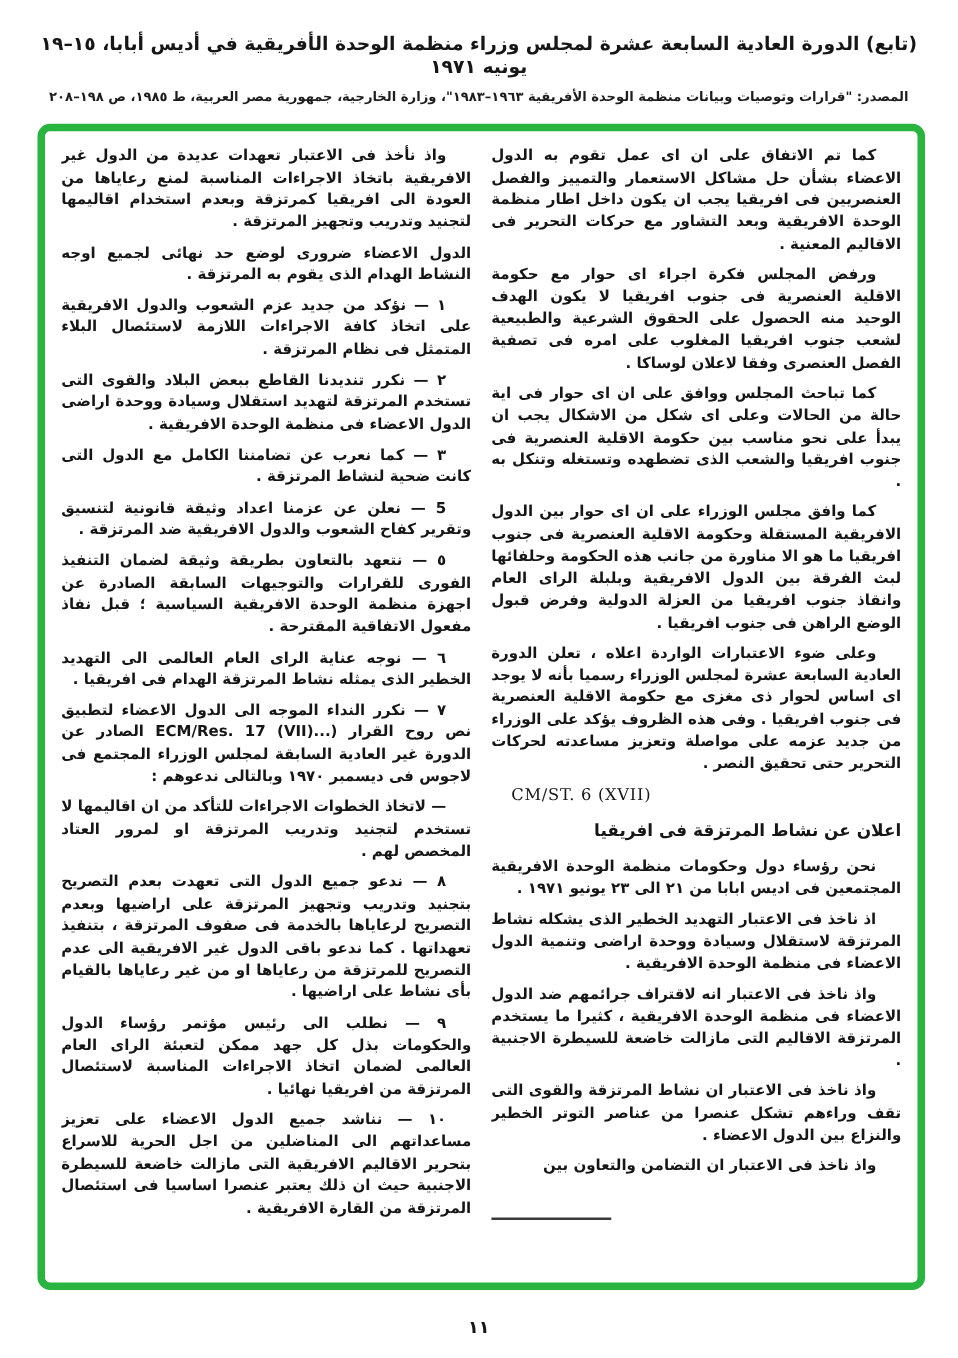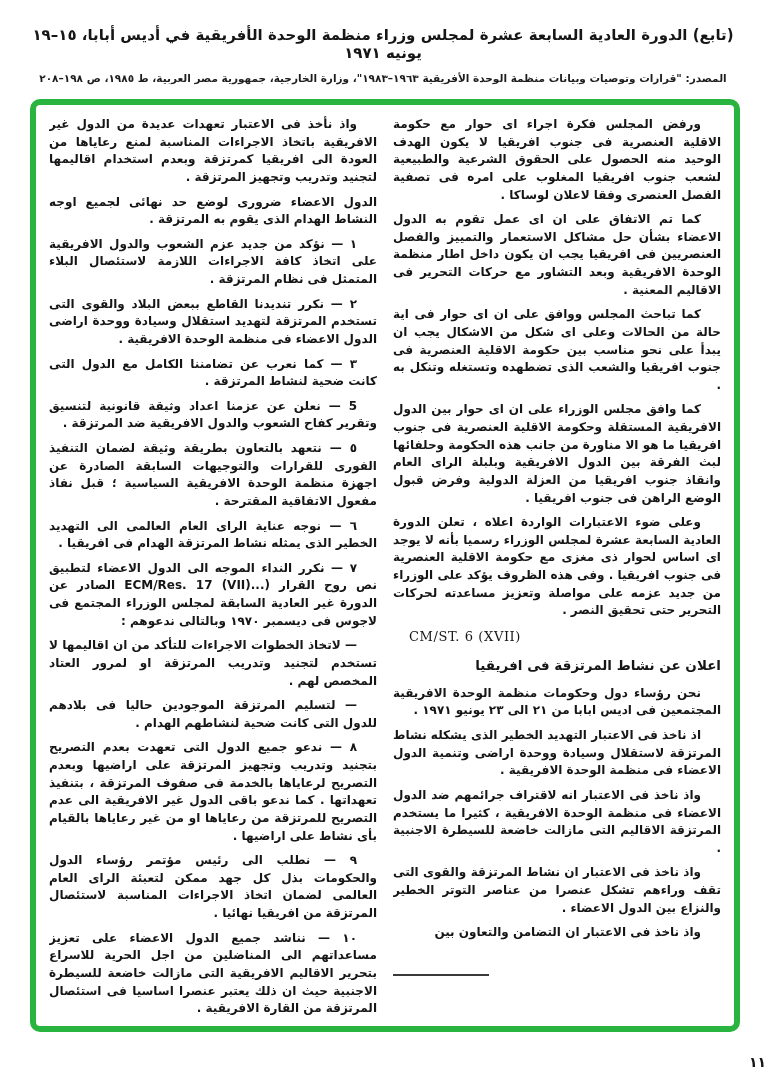--- a/index.html
+++ b/index.html
@@ -36,36 +36,36 @@
     font-family:"DejaVu Serif", serif; font-weight:400;
     font-size:13px; letter-spacing:0.6px; margin:5px 16px 3px;
   }
   .p-rule {
     text-indent:0; width:96px; height:0;
     border-top:2px solid #3a3a3a;
     margin:32px auto 0 0; 
   }
   .pagenum {
     position:absolute; bottom:16px; left:0; right:0;
-    text-align:right; font-size:14px; font-weight:700;
+    text-align:center; font-size:14px; font-weight:700;
   }
 </style>
 </head>
 <body>
 
 <div class="header">
   <div class="h-title">(تابع) الدورة العادية السابعة عشرة لمجلس وزراء منظمة الوحدة الأفريقية في أديس أبابا، ١٥–١٩ يونيه ١٩٧١</div>
   <div class="h-source">المصدر: "قرارات وتوصيات وبيانات منظمة الوحدة الأفريقية ١٩٦٣–١٩٨٣"، وزارة الخارجية، جمهورية مصر العربية، ط ١٩٨٥، ص ١٩٨–٢٠٨</div>
 </div>
 
 <div class="frame">
   <div class="col">
 
-  <p class="para p-normal">ورفض المجلس فكرة اجراء اى حوار مع حكومة الاقلية العنصرية فى جنوب افريقيا لا يكون الهدف الوحيد منه الحصول على الحقوق الشرعية والطبيعية لشعب جنوب افريقيا المغلوب على امره فى تصفية الفصل العنصرى وفقا لاعلان لوساكا .</p>
-      <p class="para p-normal">كما تم الاتفاق على ان اى عمل تقوم به الدول الاعضاء بشأن حل مشاكل الاستعمار والتمييز والفصل العنصريين فى افريقيا يجب ان يكون داخل اطار منظمة الوحدة الافريقية وبعد التشاور مع حركات التحرير فى الاقاليم المعنية .</p>
+  <p class="para p-normal">كما تم الاتفاق على ان اى عمل تقوم به الدول الاعضاء بشأن حل مشاكل الاستعمار والتمييز والفصل العنصريين فى افريقيا يجب ان يكون داخل اطار منظمة الوحدة الافريقية وبعد التشاور مع حركات التحرير فى الاقاليم المعنية .</p>
+      <p class="para p-normal">ورفض المجلس فكرة اجراء اى حوار مع حكومة الاقلية العنصرية فى جنوب افريقيا لا يكون الهدف الوحيد منه الحصول على الحقوق الشرعية والطبيعية لشعب جنوب افريقيا المغلوب على امره فى تصفية الفصل العنصرى وفقا لاعلان لوساكا .</p>
       <p class="para p-normal">كما تباحث المجلس ووافق على ان اى حوار فى اية حالة من الحالات وعلى اى شكل من الاشكال يجب ان يبدأ على نحو مناسب بين حكومة الاقلية العنصرية فى جنوب افريقيا والشعب الذى تضطهده وتستغله وتنكل به .</p>
       <p class="para p-normal">كما وافق مجلس الوزراء على ان اى حوار بين الدول الافريقية المستقلة وحكومة الاقلية العنصرية فى جنوب افريقيا ما هو الا مناورة من جانب هذه الحكومة وحلفائها لبث الفرقة بين الدول الافريقية وبلبلة الراى العام وانقاذ جنوب افريقيا من العزلة الدولية وفرض قبول الوضع الراهن فى جنوب افريقيا .</p>
       <p class="para p-normal">وعلى ضوء الاعتبارات الواردة اعلاه ، تعلن الدورة العادية السابعة عشرة لمجلس الوزراء رسميا بأنه لا يوجد اى اساس لحوار ذى مغزى مع حكومة الاقلية العنصرية فى جنوب افريقيا . وفى هذه الظروف يؤكد على الوزراء من جديد عزمه على مواصلة وتعزيز مساعدته لحركات التحرير حتى تحقيق النصر .</p>
       <p class="para p-latin">CM/ST. 6 (XVII)</p>
       <p class="para p-heading">اعلان عن نشاط المرتزقة فى افريقيا</p>
       <p class="para p-normal">نحن رؤساء دول وحكومات منظمة الوحدة الافريقية المجتمعين فى اديس ابابا من ٢١ الى ٢٣ يونيو ١٩٧١ .</p>
       <p class="para p-normal">اذ ناخذ فى الاعتبار التهديد الخطير الذى يشكله نشاط المرتزقة لاستقلال وسيادة ووحدة اراضى وتنمية الدول الاعضاء فى منظمة الوحدة الافريقية .</p>
       <p class="para p-normal">واذ ناخذ فى الاعتبار انه لاقتراف جرائمهم ضد الدول الاعضاء فى منظمة الوحدة الافريقية ، كثيرا ما يستخدم المرتزقة الاقاليم التى مازالت خاضعة للسيطرة الاجنبية .</p>
       <p class="para p-normal">واذ ناخذ فى الاعتبار ان نشاط المرتزقة والقوى التى تقف وراءهم تشكل عنصرا من عناصر التوتر الخطير والنزاع بين الدول الاعضاء .</p>
       <p class="para p-normal">واذ ناخذ فى الاعتبار ان التضامن والتعاون بين</p>
@@ -76,20 +76,19 @@
   <p class="para p-normal">واذ نأخذ فى الاعتبار تعهدات عديدة من الدول غير الافريقية باتخاذ الاجراءات المناسبة لمنع رعاياها من العودة الى افريقيا كمرتزقة وبعدم استخدام اقاليمها لتجنيد وتدريب وتجهيز المرتزقة .</p>
       <p class="para p-continue">الدول الاعضاء ضرورى لوضع حد نهائى لجميع اوجه النشاط الهدام الذى يقوم به المرتزقة .</p>
       <p class="para p-normal">١ — نؤكد من جديد عزم الشعوب والدول الافريقية على اتخاذ كافة الاجراءات اللازمة لاستئصال البلاء المتمثل فى نظام المرتزقة .</p>
       <p class="para p-normal">٢ — نكرر تنديدنا القاطع ببعض البلاد والقوى التى تستخدم المرتزقة لتهديد استقلال وسيادة ووحدة اراضى الدول الاعضاء فى منظمة الوحدة الافريقية .</p>
       <p class="para p-normal">٣ — كما نعرب عن تضامننا الكامل مع الدول التى كانت ضحية لنشاط المرتزقة .</p>
       <p class="para p-normal">5 — نعلن عن عزمنا اعداد وثيقة قانونية لتنسيق وتقرير كفاح الشعوب والدول الافريقية ضد المرتزقة .</p>
       <p class="para p-normal">٥ — نتعهد بالتعاون بطريقة وثيقة لضمان التنفيذ الفورى للقرارات والتوجيهات السابقة الصادرة عن اجهزة منظمة الوحدة الافريقية السياسية ؛ قبل نفاذ مفعول الاتفاقية المقترحة .</p>
       <p class="para p-normal">٦ — نوجه عناية الراى العام العالمى الى التهديد الخطير الذى يمثله نشاط المرتزقة الهدام فى افريقيا .</p>
       <p class="para p-normal">٧ — نكرر النداء الموجه الى الدول الاعضاء لتطبيق نص روح القرار (...ECM/Res. 17 (VII) الصادر عن الدورة غير العادية السابقة لمجلس الوزراء المجتمع فى لاجوس فى ديسمبر ١٩٧٠ وبالتالى ندعوهم :</p>
       <p class="para p-normal">— لاتخاذ الخطوات الاجراءات للتأكد من ان اقاليمها لا تستخدم لتجنيد وتدريب المرتزقة او لمرور العتاد المخصص لهم .</p>
-      <p class="para p-normal">— لتسليم المرتزقة الموجودين حاليا فى بلادهم للدول التى كانت ضحية لنشاطهم الهدام .</p>
       <p class="para p-normal">٨ — ندعو جميع الدول التى تعهدت بعدم التصريح بتجنيد وتدريب وتجهيز المرتزقة على اراضيها وبعدم التصريح لرعاياها بالخدمة فى صفوف المرتزقة ، بتنفيذ تعهداتها . كما ندعو باقى الدول غير الافريقية الى عدم التصريح للمرتزقة من رعاياها او من غير رعاياها بالقيام بأى نشاط على اراضيها .</p>
       <p class="para p-normal">٩ — نطلب الى رئيس مؤتمر رؤساء الدول والحكومات بذل كل جهد ممكن لتعبئة الراى العام العالمى لضمان اتخاذ الاجراءات المناسبة لاستئصال المرتزقة من افريقيا نهائيا .</p>
       <p class="para p-normal">١٠ — نناشد جميع الدول الاعضاء على تعزيز مساعداتهم الى المناضلين من اجل الحرية للاسراع بتحرير الاقاليم الافريقية التى مازالت خاضعة للسيطرة الاجنبية حيث ان ذلك يعتبر عنصرا اساسيا فى استئصال المرتزقة من القارة الافريقية .</p>
     </div>
 </div>
 
 <div class="pagenum">١١</div>
 
 </body></html>

